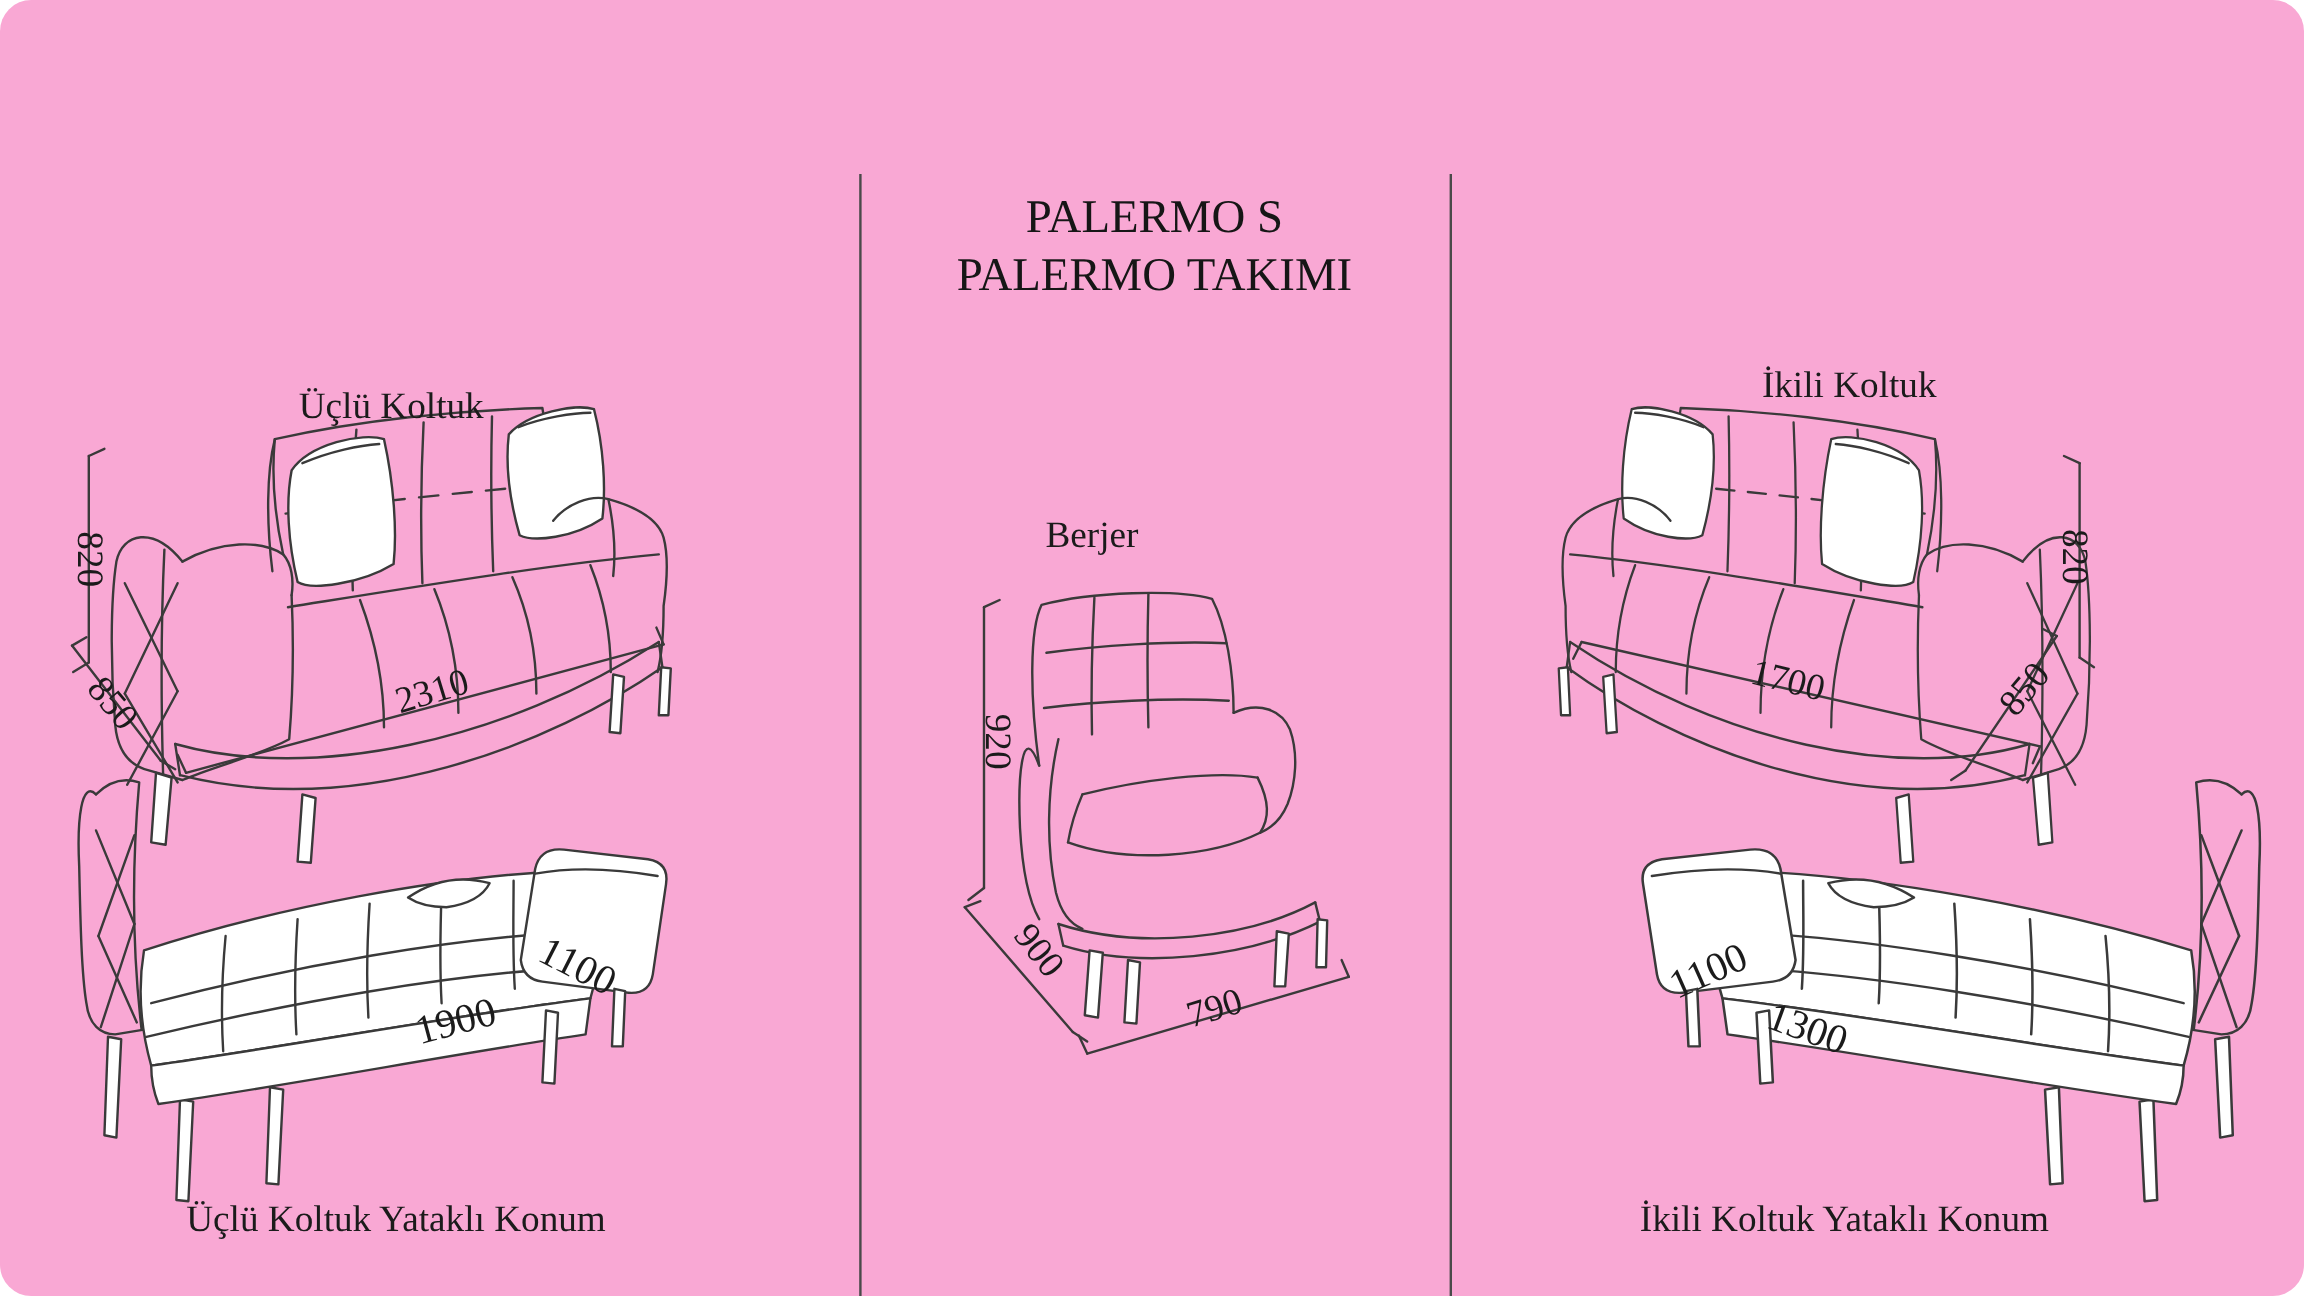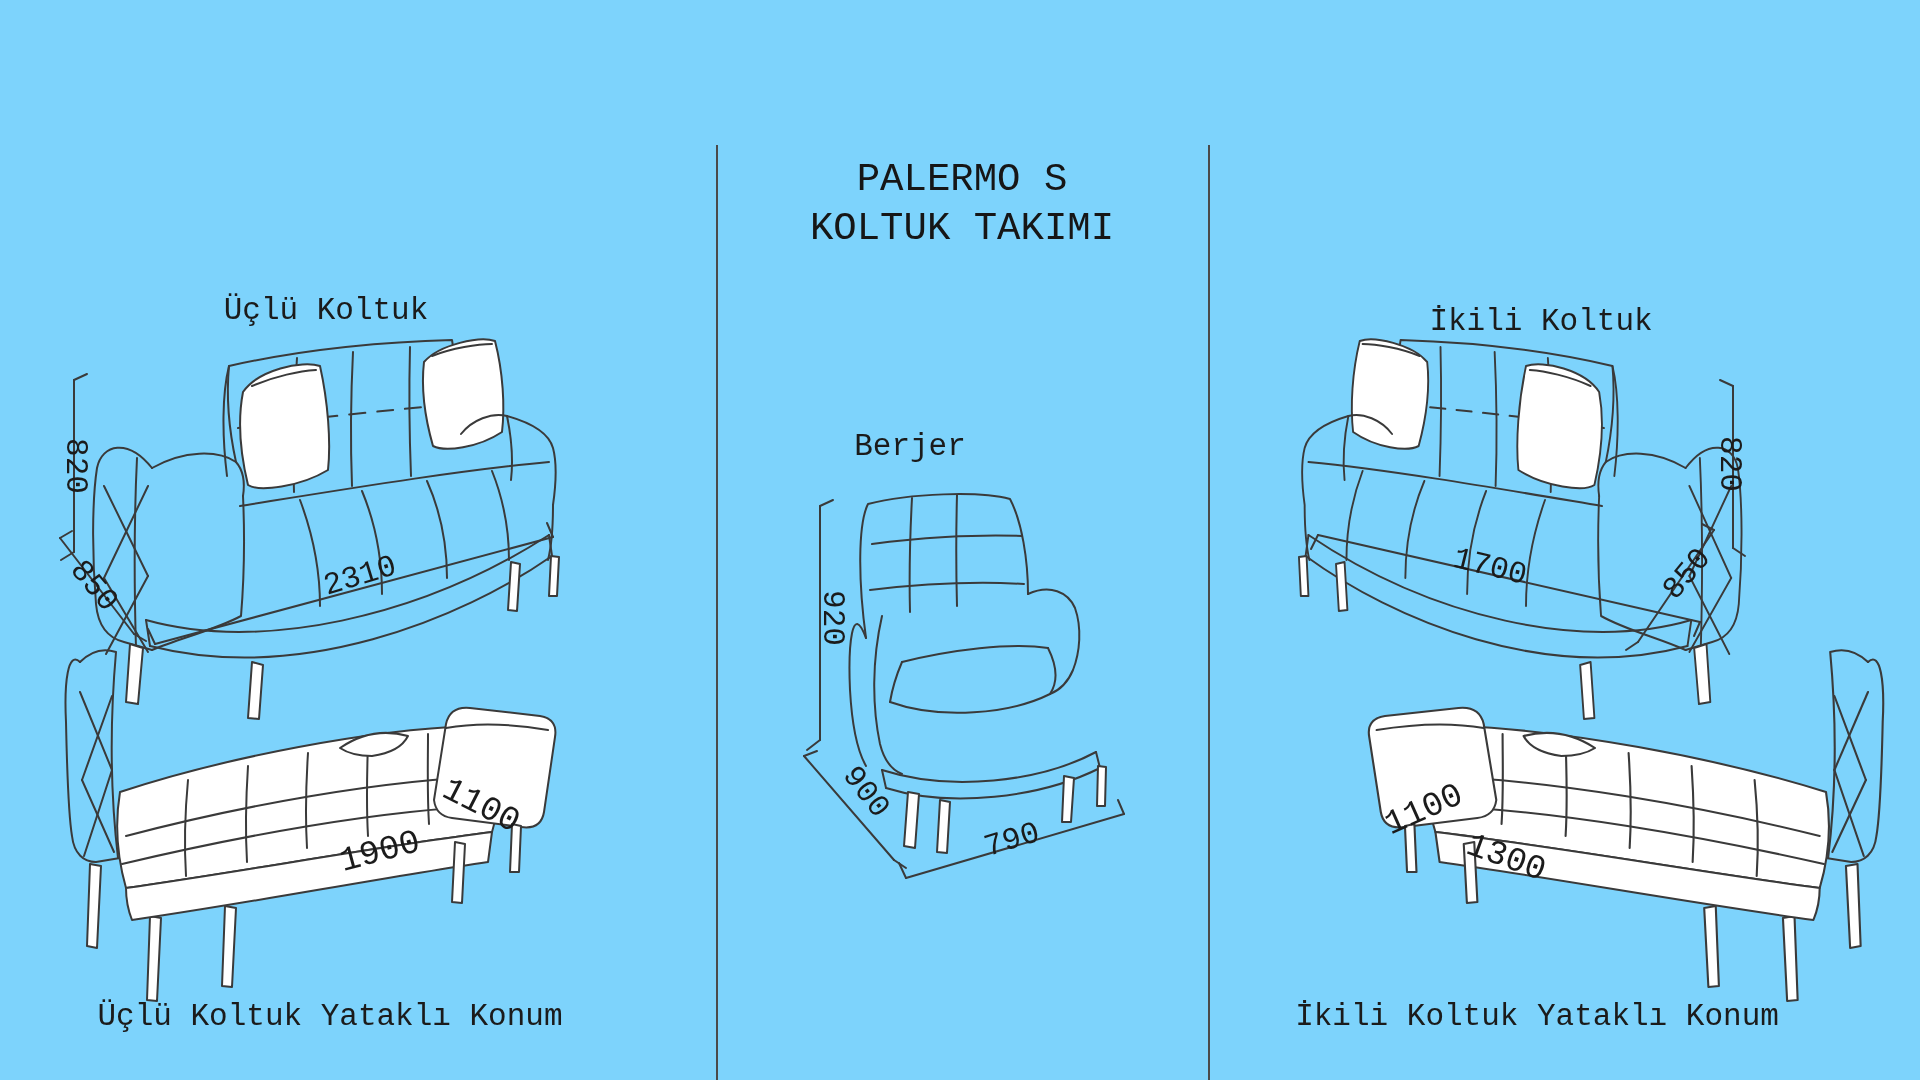--- a/index.html
+++ b/index.html
@@ -1,18 +1,18 @@
 <!DOCTYPE html>
 <html><head>
 <meta charset="utf-8">
 <style>
   html,body{margin:0;padding:0;background:#ffffff;}
   .canvas{
-    position:relative;width:1920px;height:1080px;background:#7dd3fc;
-    font-family:Liberation Mono, monospace;color:#1b1b1b;overflow:hidden;
+    position:relative;width:1920px;height:1080px;background:#f9a8d4;
+    font-family:Liberation Serif, serif;color:#1b1b1b;overflow:hidden;border-radius:26px;
   }
   .art{position:absolute;left:0;top:0;width:1920px;height:1080px;}
   .divider{position:absolute;top:145px;width:2px;height:935px;background:#4a4a4a;}
   .title-block{
     position:absolute;left:962px;top:156px;transform:translateX(-50%);
     text-align:center;font-size:39px;line-height:49px;color:#161616;white-space:nowrap;
   }
   .label{
     position:absolute;transform:translate(-50%,-50%);
     font-size:31px;color:#1b1b1b;white-space:nowrap;
@@ -166,24 +166,24 @@
     </g>
 
     <use href="#bed3" transform="translate(1952,0) scale(-1.05,1)"></use>
   </svg>
 
   <div class="divider" style="left:716px;"></div>
   <div class="divider" style="left:1208px;"></div>
 
   <div class="title-block">
     <div>PALERMO S</div>
-    <div>KOLTUK TAKIMI</div>
+    <div>PALERMO TAKIMI</div>
   </div>
 
-  <div class="label" style="left:326px;top:310px;">Üçlü Koltuk</div>
+  <div class="label" style="left:326px;top:338px;">Üçlü Koltuk</div>
   <div class="label" style="left:1541px;top:321px;text-align:right;">İkili Koltuk</div>
   <div class="label" style="left:910px;top:446px;">Berjer</div>
   <div class="label" style="left:1537px;top:1016px;">İkili Koltuk Yataklı Konum</div>
   <div class="label" style="left:330px;top:1016px;">Üçlü Koltuk Yataklı Konum</div>
 
   <div class="dim" style="left:75px;top:466px;--r:90deg;">820</div>
   <div class="dim" style="left:94px;top:586px;--r:50deg;">850</div>
   <div class="dim" style="left:360px;top:576px;--r:-17deg;">2310</div>
 
   <div class="dim big" style="left:481px;top:806px;--r:27deg;">1100</div>

